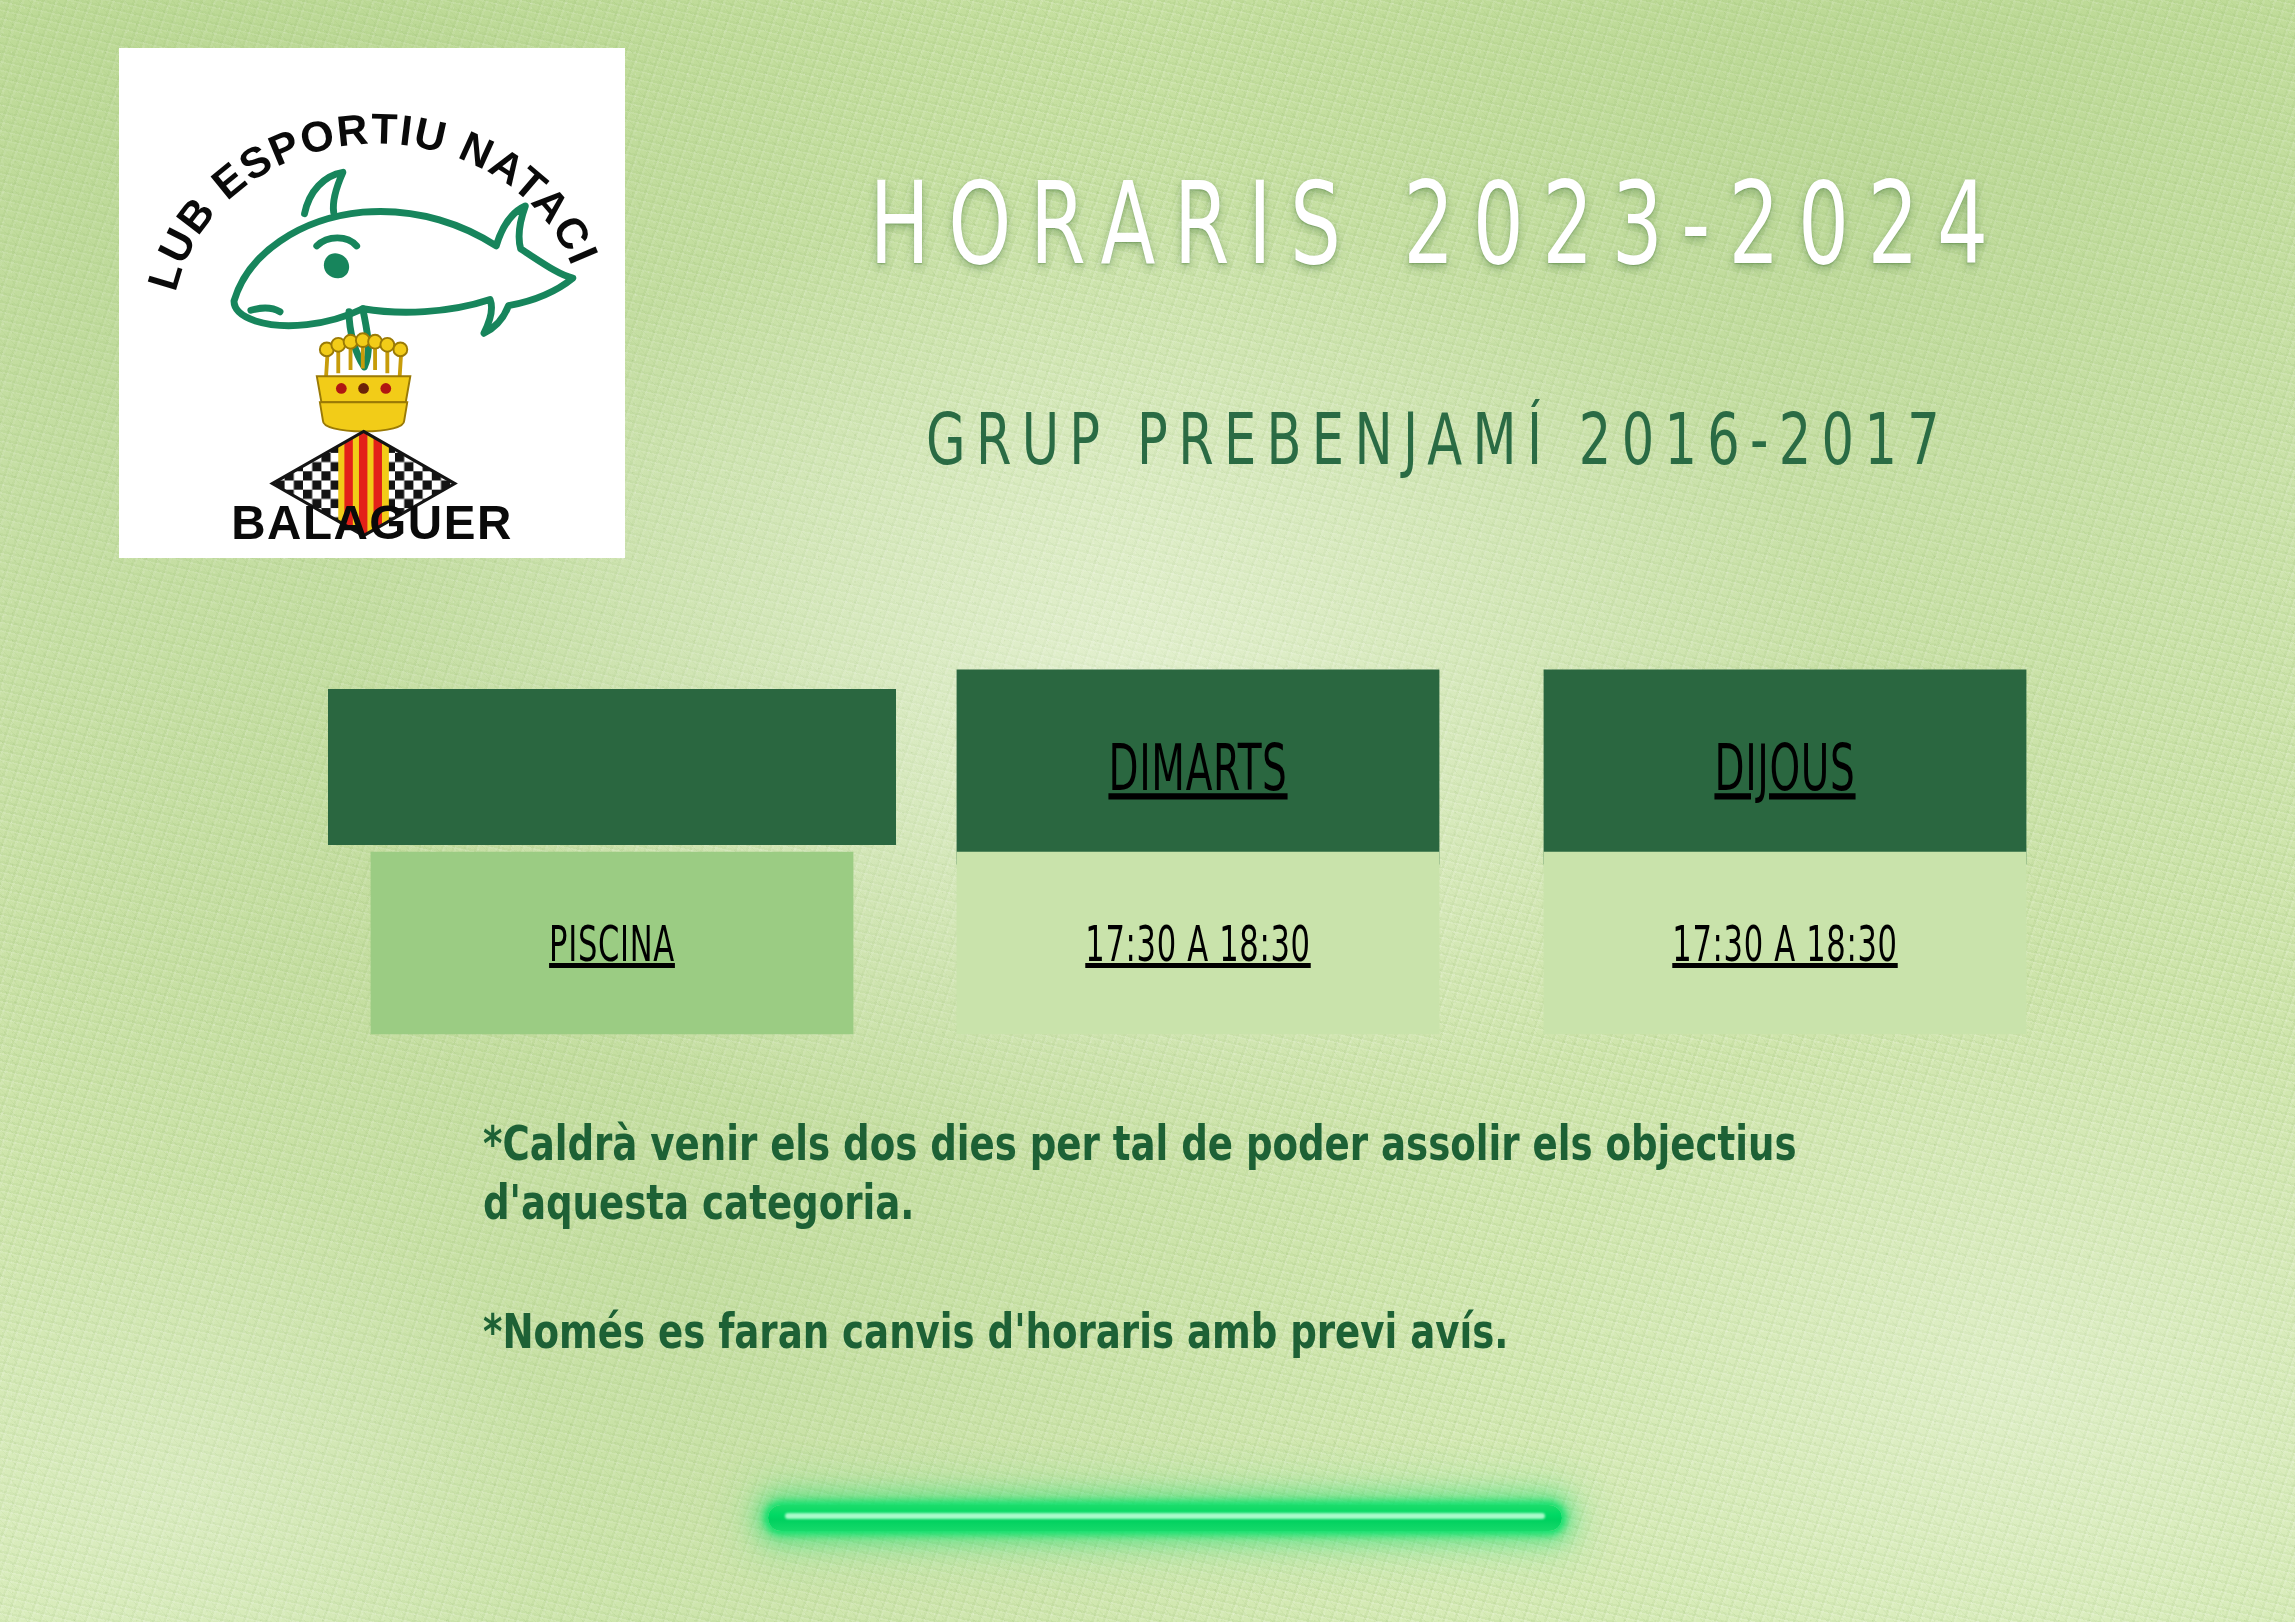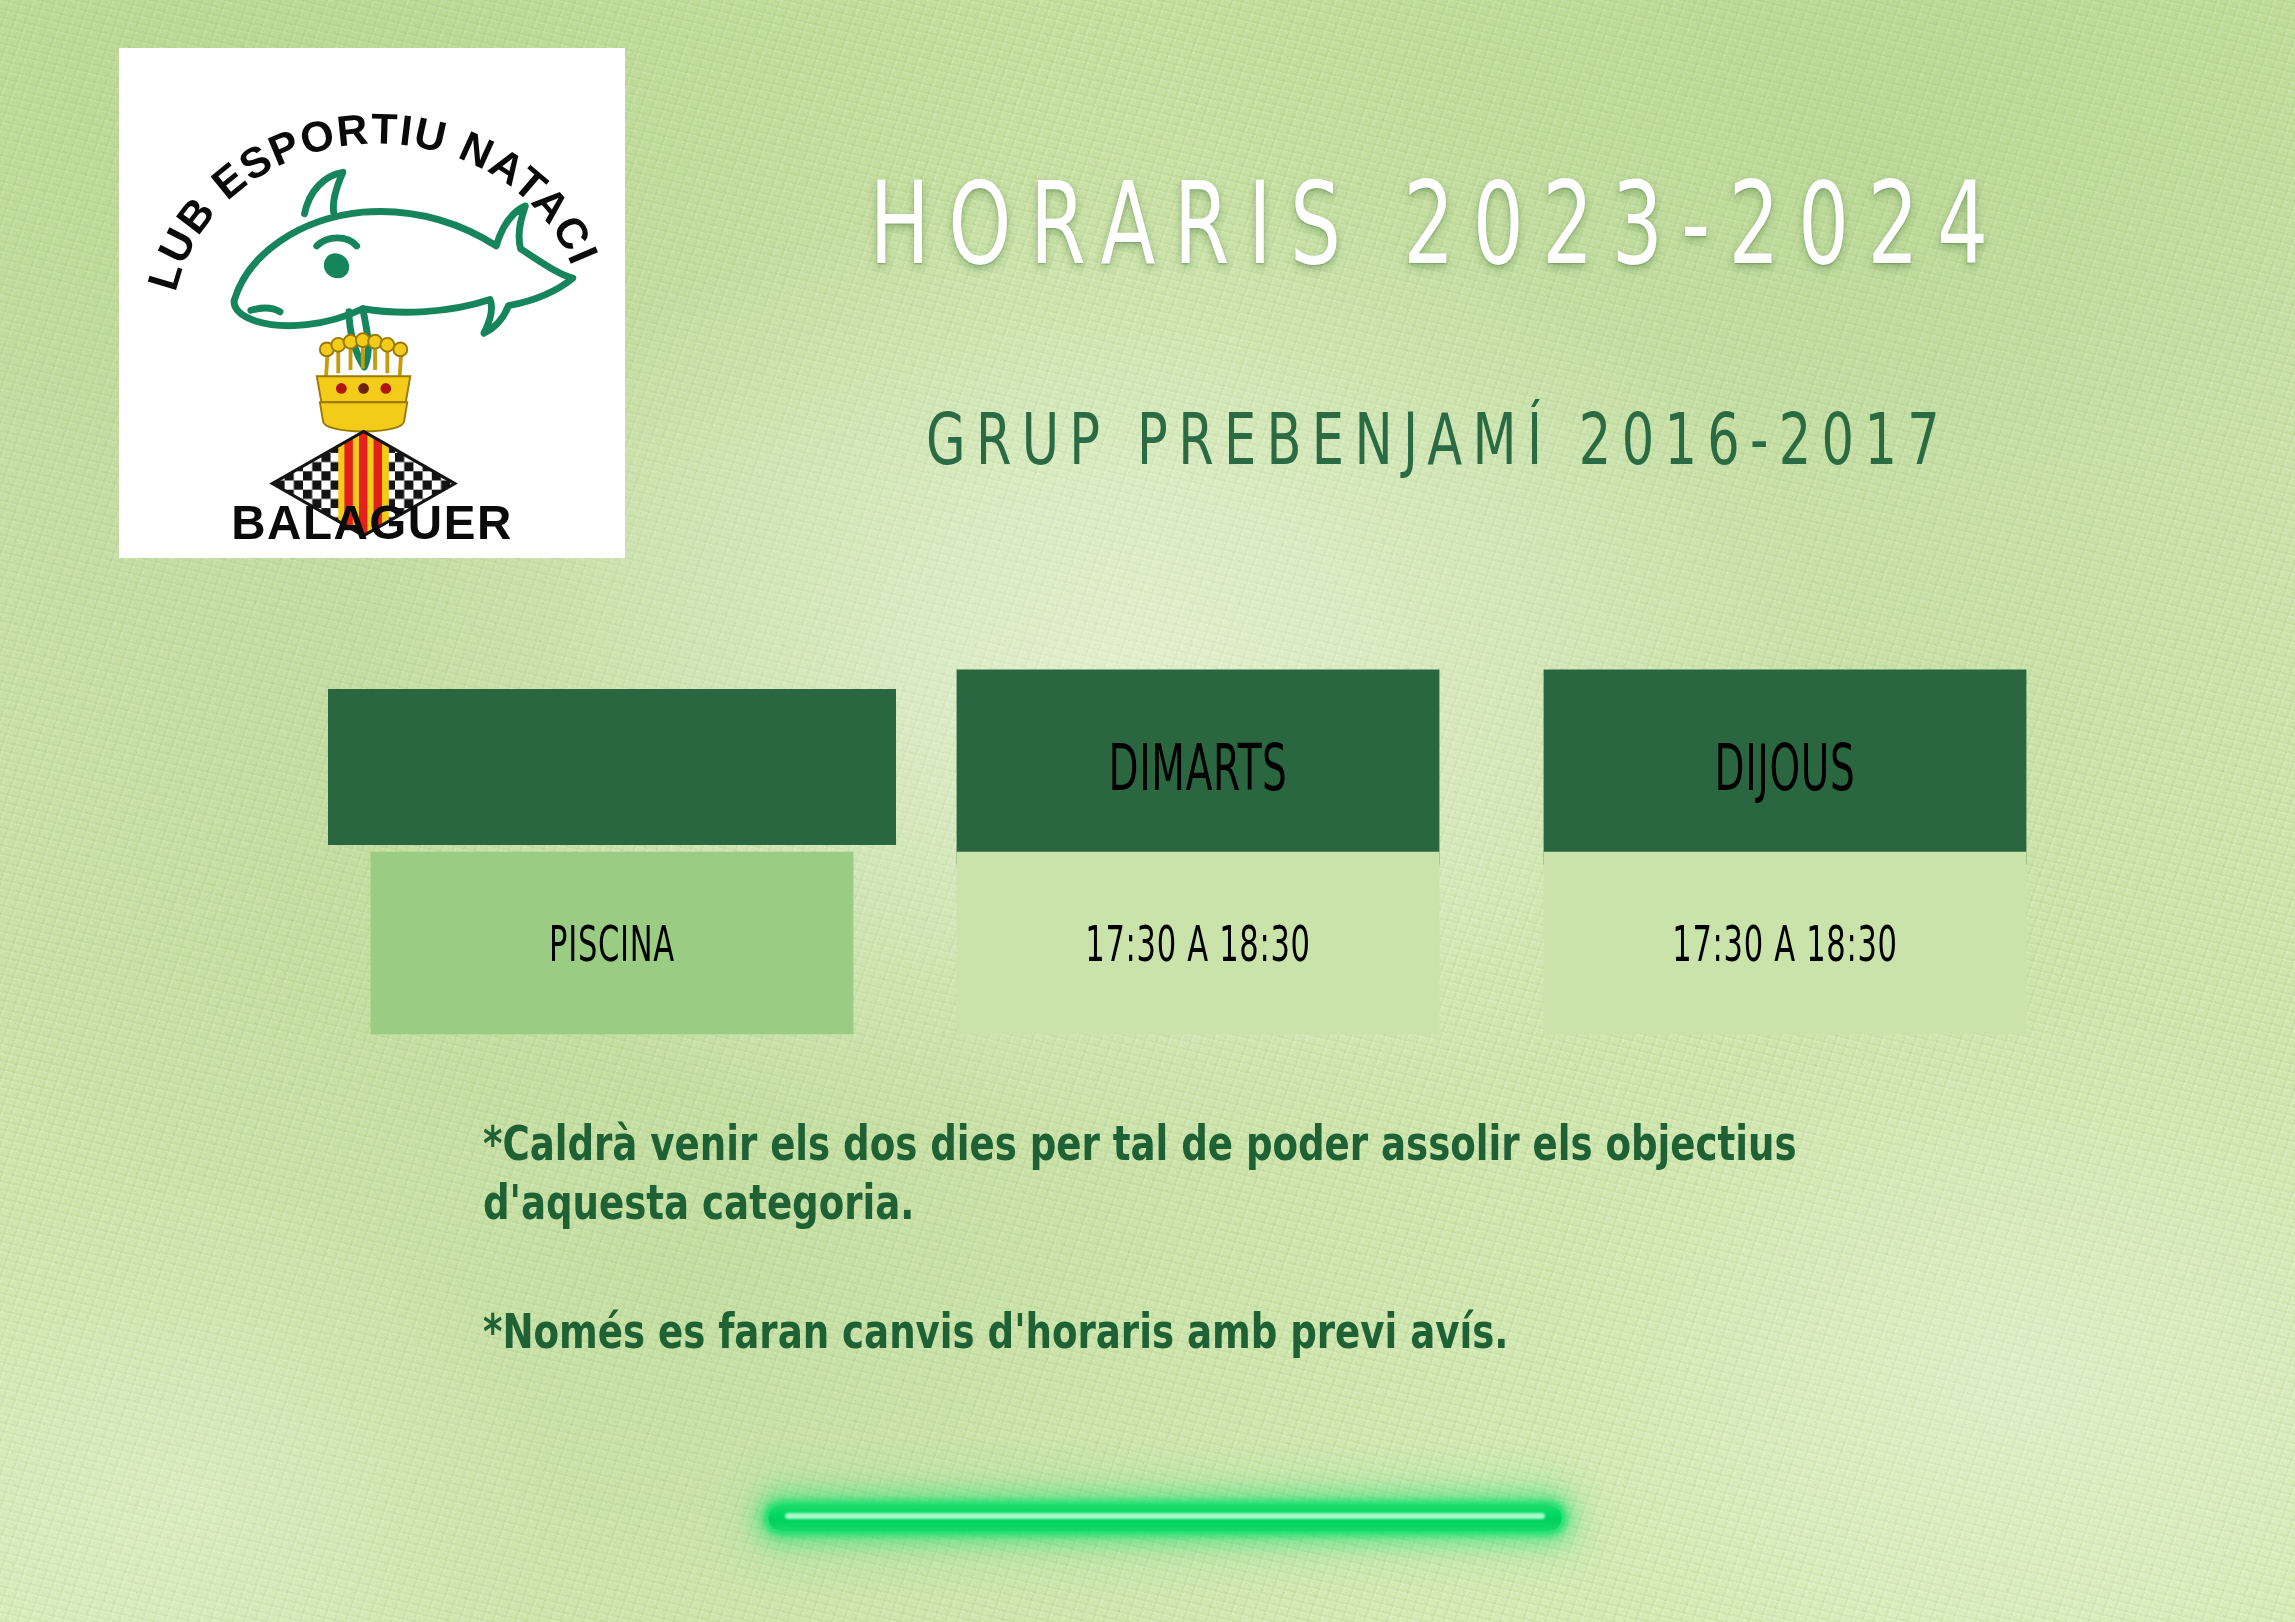--- a/index.html
+++ b/index.html
@@ -97,20 +97,21 @@
   #schedule {
     position: absolute;
     left: 328px;
     top: 689px;
     width: 1740px;
     display: grid;
     grid-template-columns: 568px 568px 568px;
     grid-template-rows: 156px 146px;
     column-gap: 18.4px;
     row-gap: 24.5px;
+    text-decoration: underline;
   }
   .cell {
     display: flex;
     align-items: center;
     justify-content: center;
     font-family: "DejaVu Sans Condensed", "Liberation Sans Narrow", "Liberation Sans", sans-serif;
     color: #000000;
     white-space: nowrap;
   }
   .hdr { background: #2a6740; font-size: 51px; letter-spacing: 0.8px; transform: scaleX(0.85) scaleY(1.25); }

